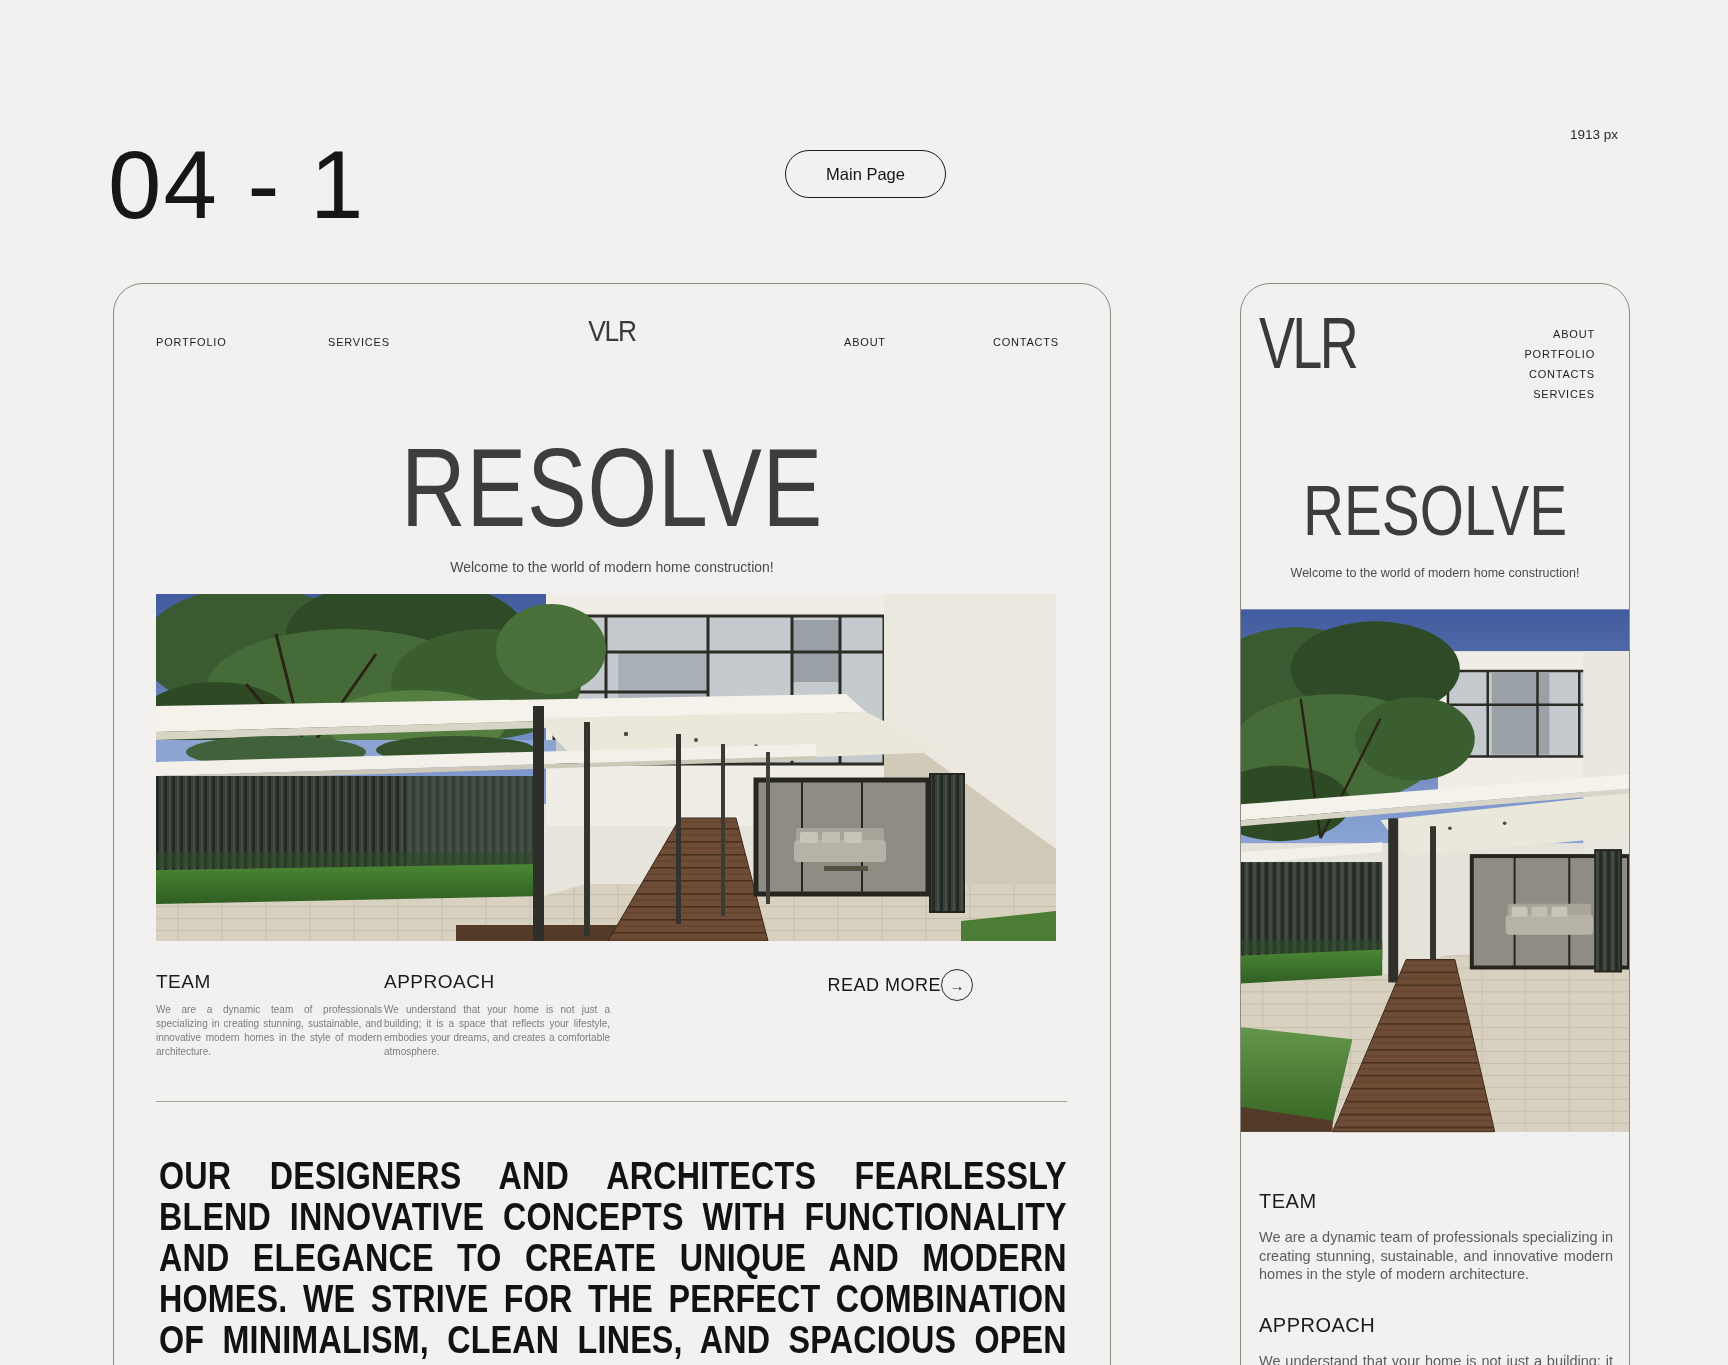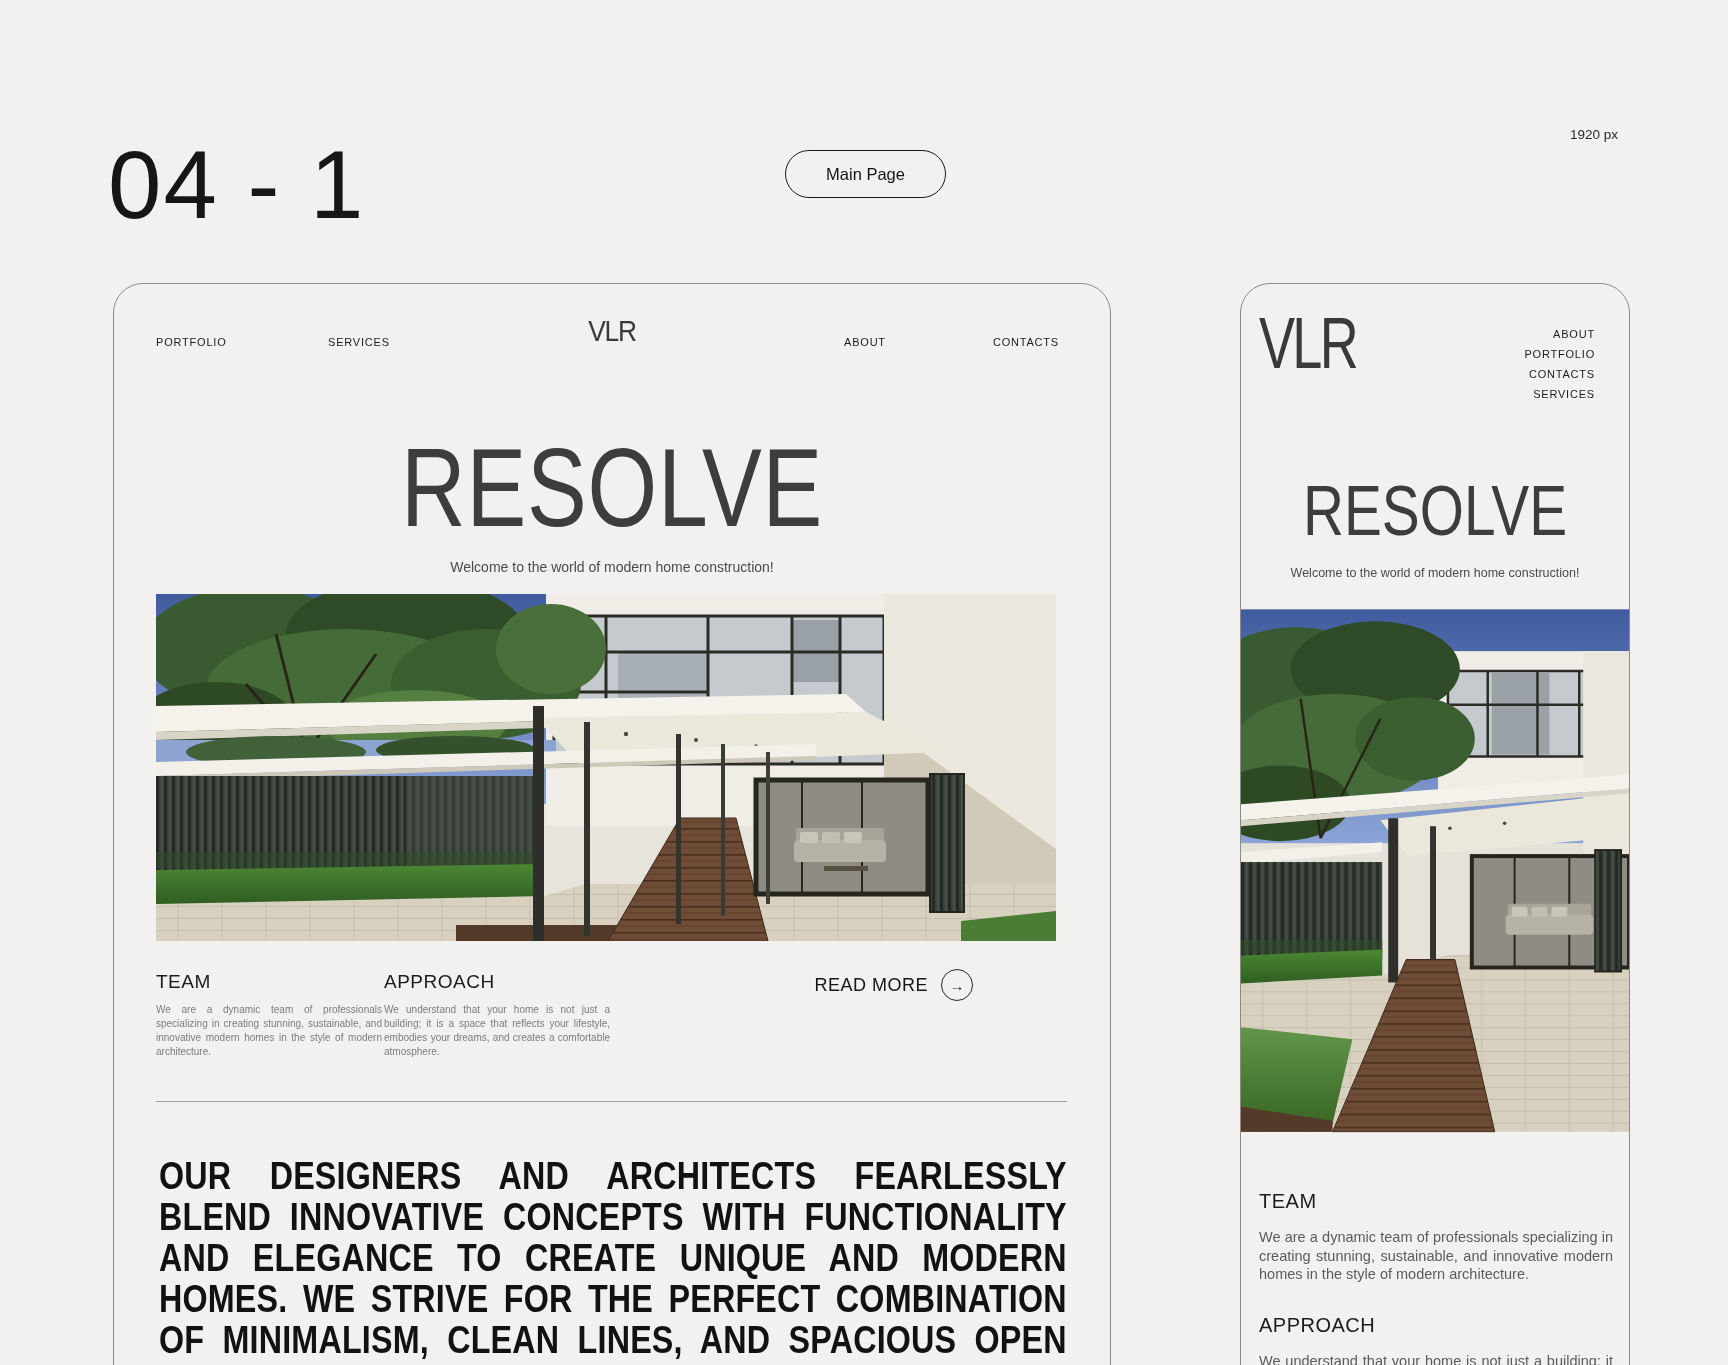--- a/index.html
+++ b/index.html
@@ -26,21 +26,21 @@
   .logo{font-weight:500;color:#3a3a3a;letter-spacing:-0.05em;white-space:nowrap;cursor:pointer;}
   .d-logo{position:absolute;top:32px;left:50%;transform:translateX(-50%) scaleX(.88);font-size:30px;line-height:1;}
   .d-title{position:absolute;top:148px;left:0;width:100%;text-align:center;font-size:112px;line-height:1;
     font-weight:500;color:#3d3d3d;transform:scaleX(.8);letter-spacing:1px;}
   .d-subtitle{position:absolute;top:275px;left:0;width:100%;text-align:center;font-size:14px;color:#4b4b4b;}
   .hero-d{position:absolute;left:42px;top:310px;width:900px;height:347px;overflow:hidden;}
   .sec-head{font-size:19px;letter-spacing:.5px;color:#1c1c1c;}
   .d-sec-head{position:absolute;top:687px;}
   .d-sec-body{position:absolute;top:719px;width:226px;font-size:10px;line-height:14px;color:#7c7c7c;
     text-align:justify;}
-  .read-more{position:absolute;top:685px;right:137px;display:flex;align-items:center;gap:13px;cursor:pointer;}
+  .read-more{position:absolute;top:685px;right:137px;display:flex;align-items:center;cursor:pointer;}
   .read-more .rm-label{font-size:18px;letter-spacing:.5px;color:#171717;}
   .rm-circle{width:30px;height:30px;border:1.2px solid #2b2b2b;border-radius:50%;
     display:flex;align-items:center;justify-content:center;font-size:15px;color:#2b2b2b;}
   .d-divider{position:absolute;top:817px;left:42px;width:911px;height:1px;background:#a3a29d;}
   .d-statement{position:absolute;left:45px;top:872px;width:1068px;transform:scaleX(.85);
     transform-origin:left top;font-size:38px;line-height:41px;font-weight:700;color:#121212;
     text-align:justify;text-align-last:justify;letter-spacing:.2px;}
 
   
   .m-logo{position:absolute;left:18px;top:22px;font-size:73px;line-height:1;transform:scaleX(.74);transform-origin:left top;}
@@ -55,21 +55,21 @@
     text-align:justify;}
   svg{display:block;}
 </style>
 </head>
 <body>
 
 <div class="page">
 
   <div class="big-index">04 - 1</div>
   <div class="main-page-btn">Main Page</div>
-  <div class="px-label">1920 px</div>
+  <div class="px-label">1913 px</div>
 
   <div class="frame desktop">
 
     <div class="d-nav-item" style="left:42px;">PORTFOLIO</div>
     <div class="d-nav-item" style="left:214px;">SERVICES</div>
     <div class="logo d-logo">VLR</div>
     <div class="d-nav-item" style="left:730px;">ABOUT</div>
     <div class="d-nav-item" style="right:51px;">CONTACTS</div>
 
     <div class="d-title">RESOLVE</div>

